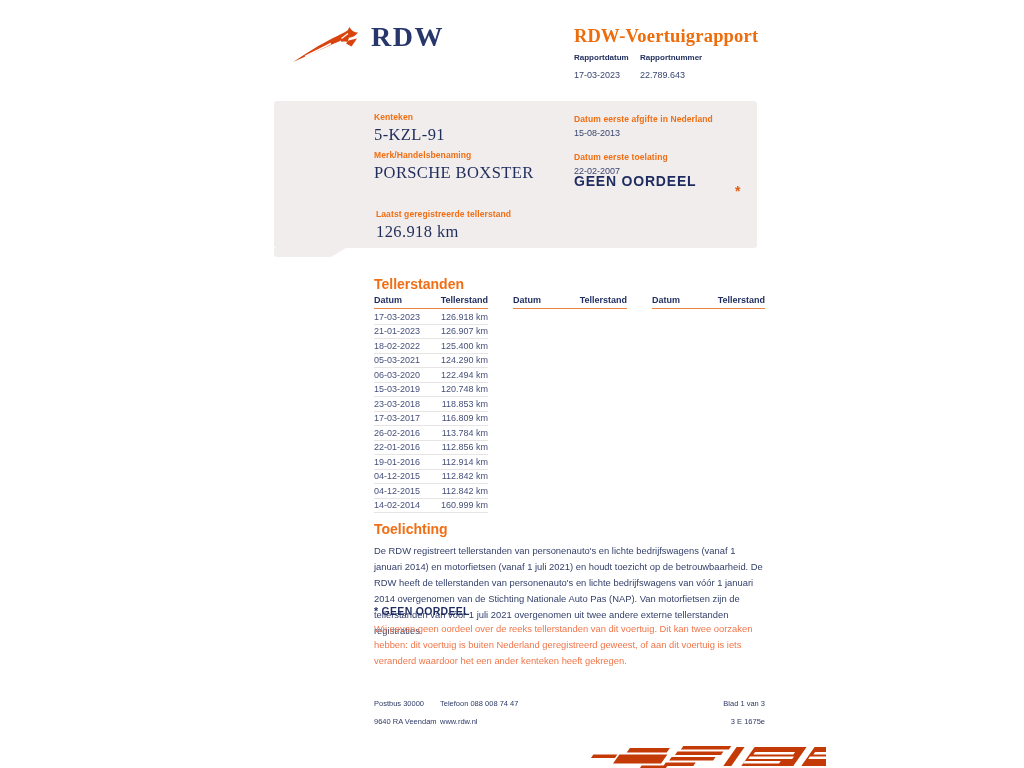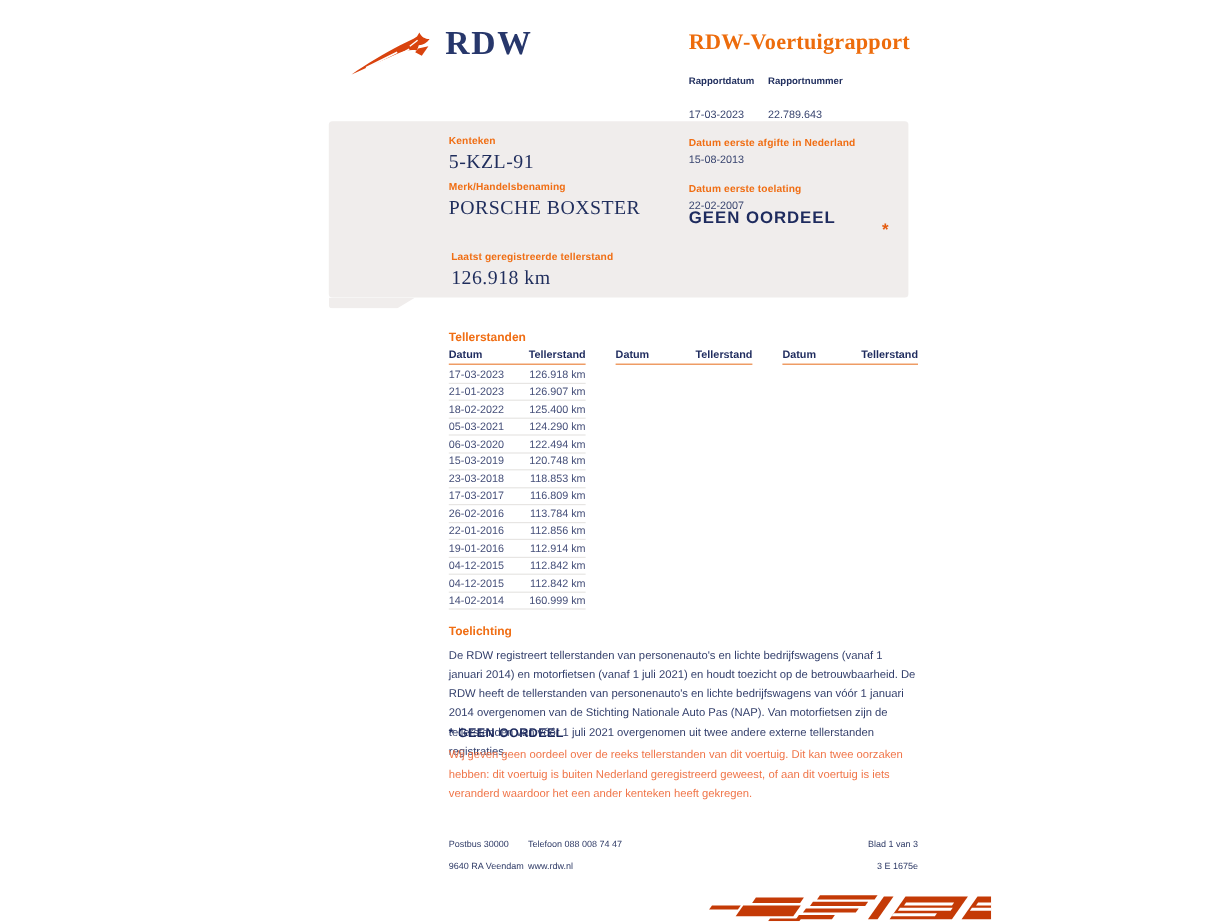--- a/index.html
+++ b/index.html
@@ -15,21 +15,21 @@
   .wordmark {
     position:absolute; left:337px; top:21px;
     font-family:"Liberation Serif", serif; font-weight:600;
     font-size:28px; letter-spacing:1.5px; color:#27376b;
   }
   .report-head { position:absolute; left:540px; top:26px; width:195px; }
   .report-title {
     font-family:"Liberation Serif", serif; font-weight:700;
     font-size:18.5px; color:#ed6c0c; letter-spacing:0.2px;
   }
-  .report-meta { display:grid; grid-template-columns:66px auto; margin-top:16px; }
+  .report-meta { display:grid; grid-template-columns:66px auto; margin-top:6px; }
   .meta-label { font-size:8px; font-weight:700; color:#22305f; }
   .meta-value { font-size:9px; color:#3a4670; margin-top:2px; }
   
   .summary-box {
     position:absolute; left:240px; top:101px; width:483px; height:147px;
     background:#f0edec; border-radius:3px;
   }
   .summary-box::after {
     content:""; position:absolute; left:0; top:100%; width:72px; height:9px;
     background:#f0edec;
@@ -46,21 +46,21 @@
   .verdict {
     position:absolute; left:300px; top:72px;
     font-size:14px; font-weight:700; color:#1e2b5e; letter-spacing:0.8px;
   }
   .verdict-star {
     position:absolute; left:461px; top:82px;
     font-size:14px; font-weight:700; color:#e45c10;
   }
   
   .meter-section { position:absolute; left:340px; top:276px; width:391px; }
-  .section-title { font-size:10px; font-weight:700; color:#f06e14; }
+  .section-title { font-size:14px; font-weight:700; color:#f06e14; }
   .thead-row {
     display:grid; grid-template-columns:114px 114px 113px; column-gap:25px;
     margin-top:3px;
   }
   .thead-group {
     display:flex; justify-content:space-between;
     border-bottom:1.5px solid #ea8440; padding-bottom:3px;
   }
   .th-label { font-size:9px; font-weight:700; color:#1e2b5e; }
   .t-rows { width:114px; margin-top:1px; }

